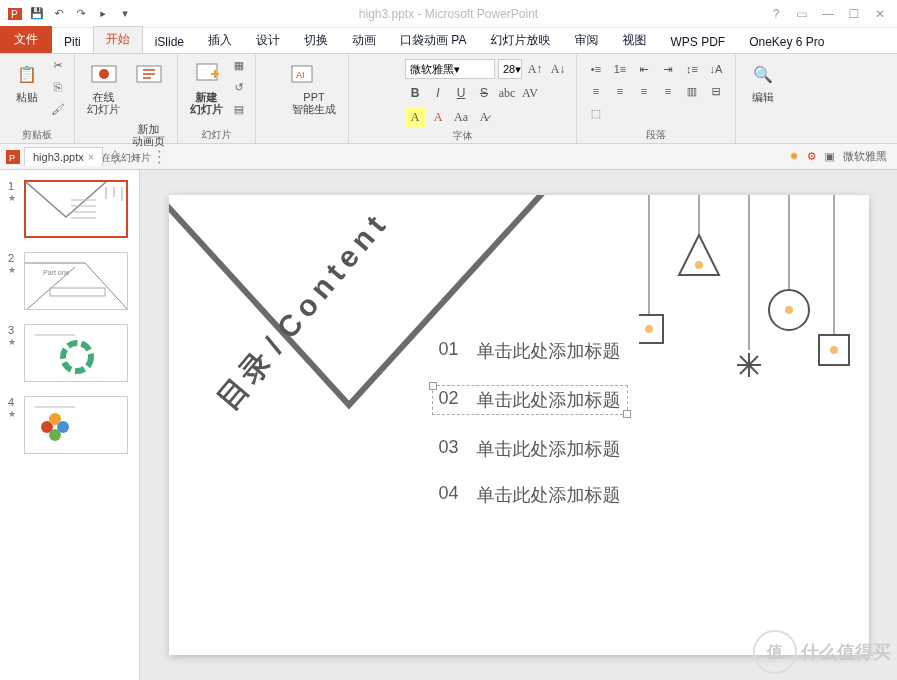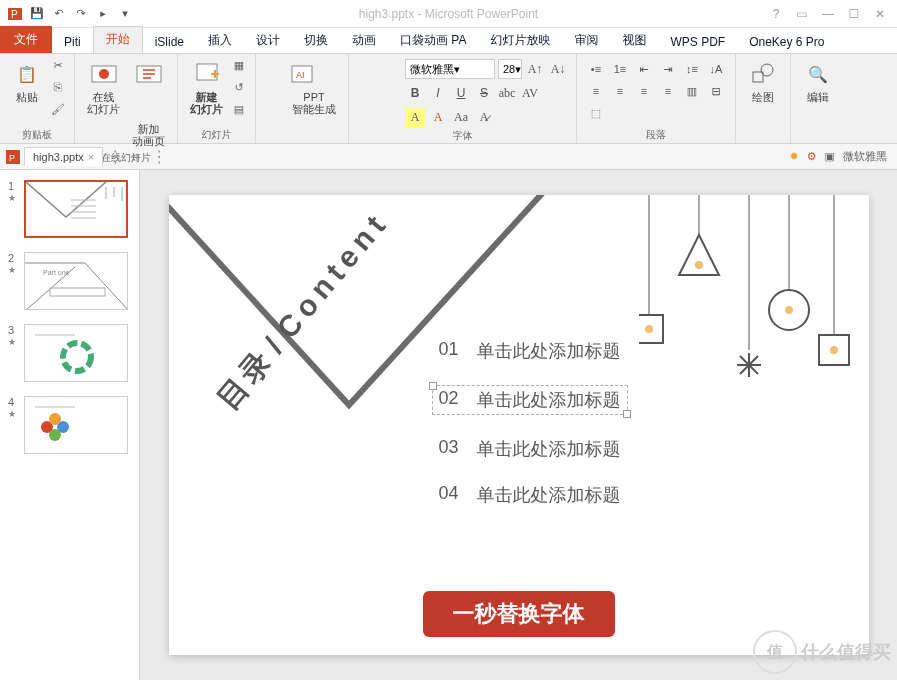--- a/index.html
+++ b/index.html
@@ -247,34 +247,20 @@
       <span class="para-btn">≡</span>
       <span class="para-btn">≡</span>
       <span class="para-btn">≡</span>
       <span class="para-btn">▥</span>
       <span class="para-btn">⊟</span>
       <span class="para-btn">⬚</span>
     </div>
     <div class="ribbon-group-label">段落</div>
   </div>
 
-  <div class="ribbon-group">
-    <div class="ribbon-group-content">
-      <div class="big-btn">
-        <span class="icon">
-            <svg width="24" height="24">
-              <rect x="2" y="10" width="10" height="10" fill="none" stroke="#666"></rect>
-              <circle cx="16" cy="8" r="6" fill="none" stroke="#666"></circle>
-            </svg>
-          </span>
-        <span class="lbl">绘图</span>
-      </div>
-    </div>
-    <div class="ribbon-group-label"></div>
-  </div>
 
   <div class="ribbon-group" style="border-right:none;">
     <div class="ribbon-group-content">
       <div class="big-btn">
         <span class="icon">🔍</span>
         <span class="lbl">编辑</span>
       </div>
     </div>
     <div class="ribbon-group-label"></div>
   </div>
@@ -412,21 +398,20 @@
         <div class="toc-item">
             <span class="toc-num">03</span>
             <span>单击此处添加标题</span>
           </div>
         <div class="toc-item">
             <span class="toc-num">04</span>
             <span>单击此处添加标题</span>
           </div>
       </div>
 
-      <div class="bottom-banner">一秒替换字体</div>
     </div>
   </div>
 </div>
 
 <div class="watermark">
   <div class="circ">值</div>
   <span>什么值得买</span>
 </div>
 
 </body></html>

